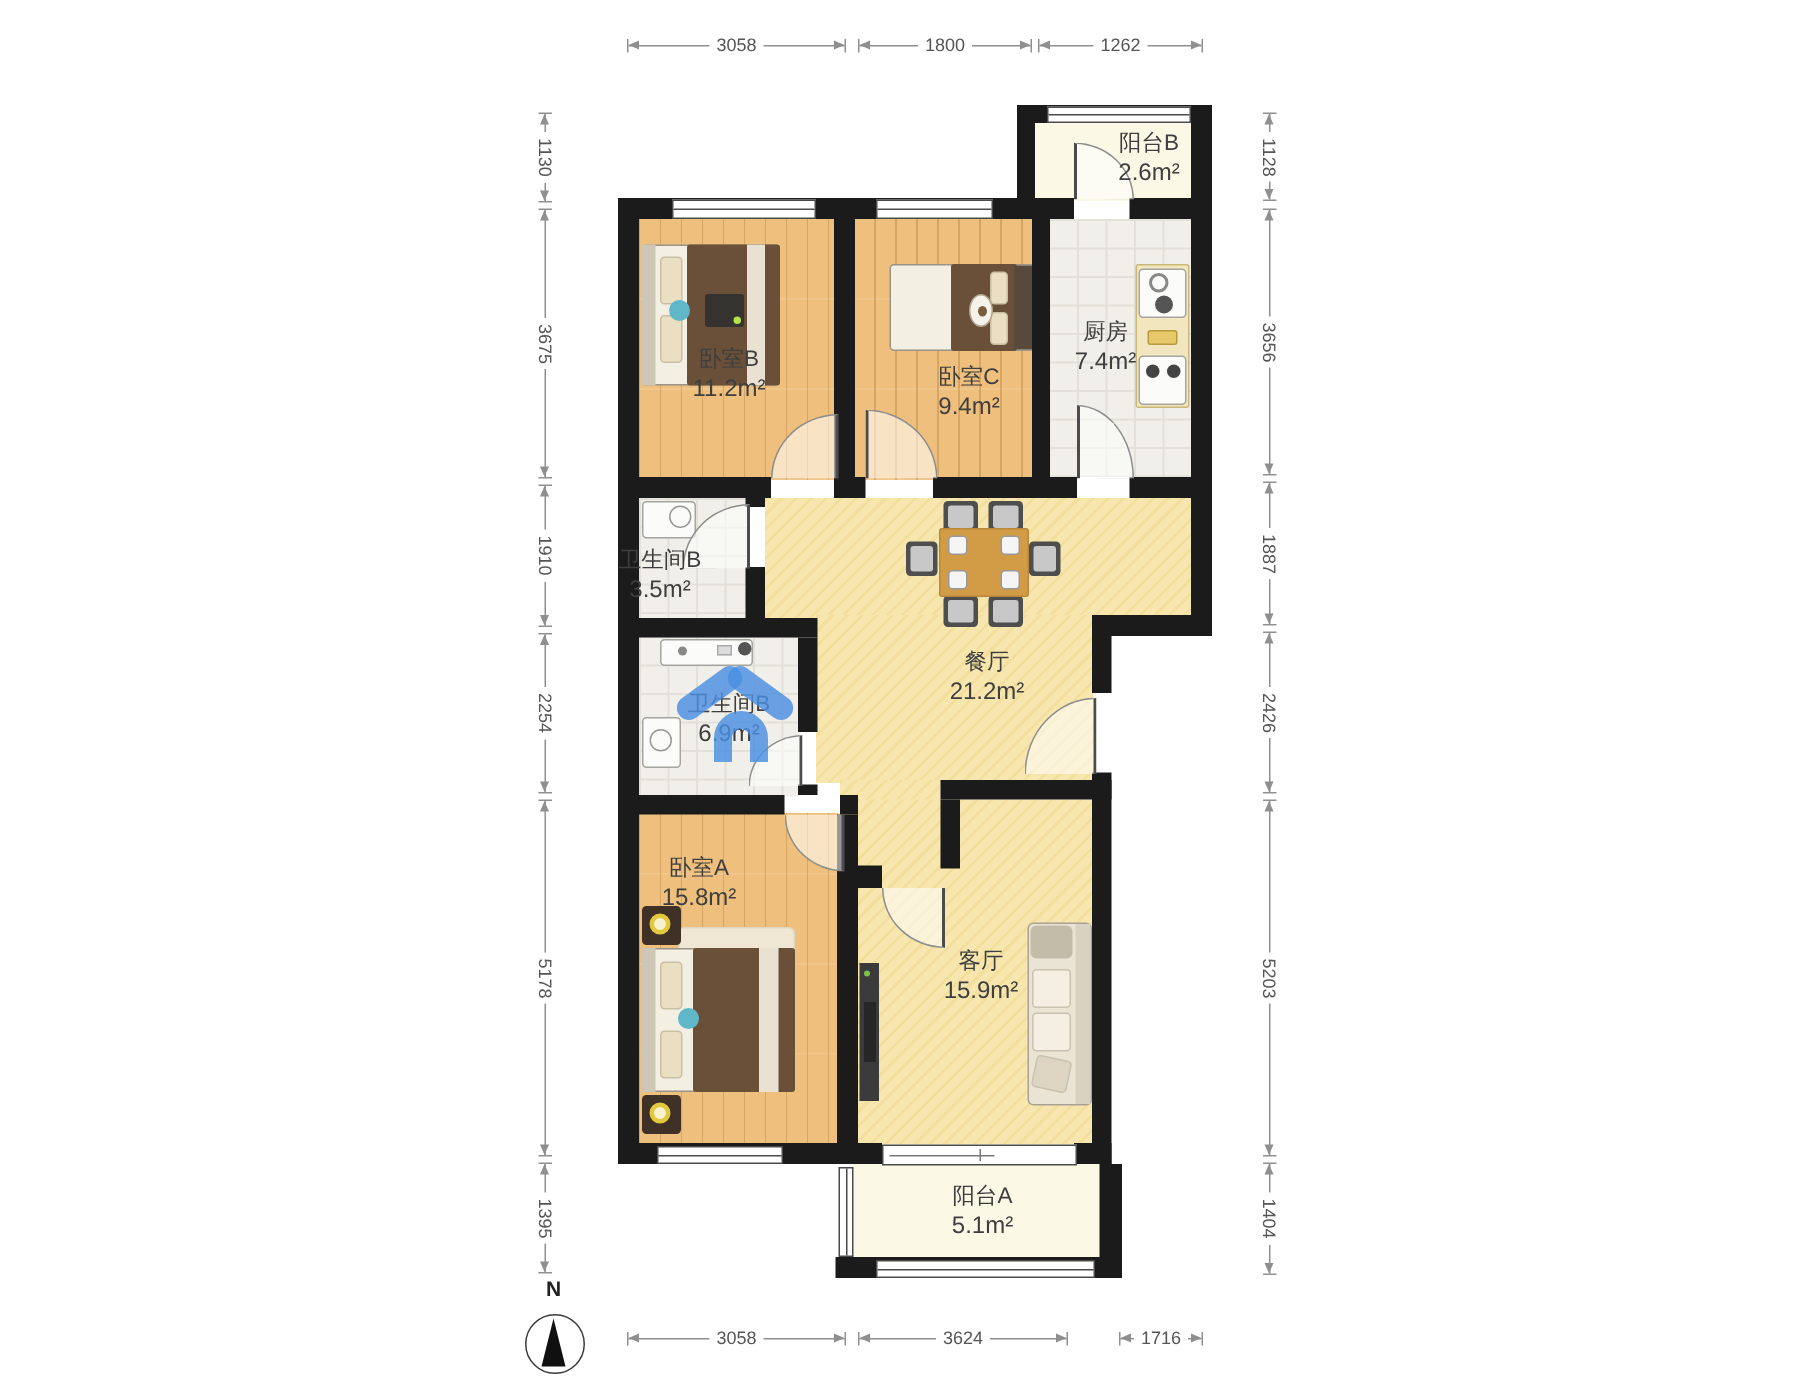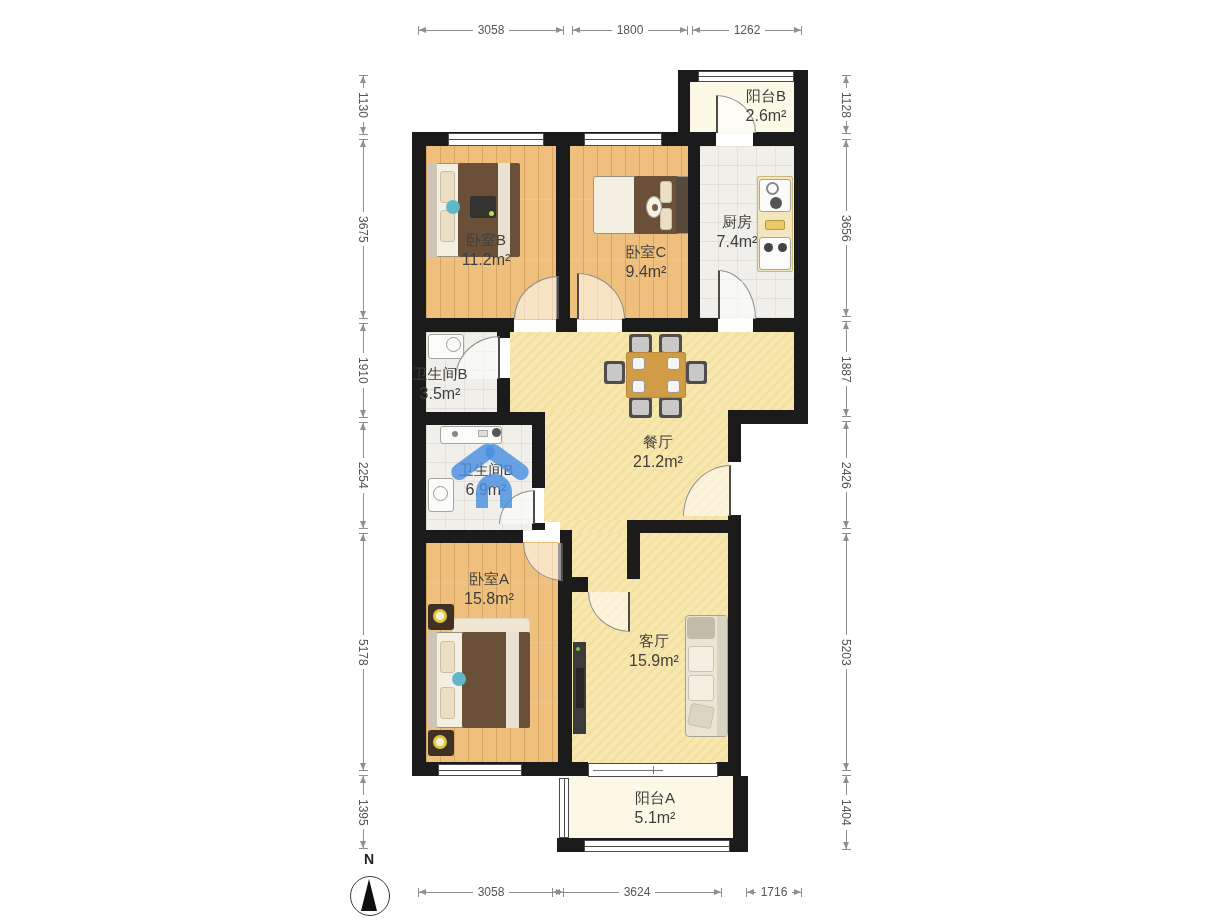--- a/index.html
+++ b/index.html
@@ -247,21 +247,21 @@
   <div class="ra">3.5m²</div>
 </div>
 <div class="rl" style="left:486px;top:480px">
   <div class="rn">卫生间B</div>
   <div class="ra">6.9m²</div>
 </div>
 <div class="rl" style="left:658px;top:452px">
   <div class="rn">餐厅</div>
   <div class="ra">21.2m²</div>
 </div>
-<div class="rl" style="left:489px;top:589px">
+<div class="rl" style="left:466px;top:589px">
   <div class="rn">卧室A</div>
   <div class="ra">15.8m²</div>
 </div>
 <div class="rl" style="left:654px;top:651px">
   <div class="rn">客厅</div>
   <div class="ra">15.9m²</div>
 </div>
 <div class="rl" style="left:655px;top:808px">
   <div class="rn">阳台A</div>
   <div class="ra">5.1m²</div>
@@ -281,21 +281,21 @@
     <span class="dl first"></span>
     <span class="dv">1262</span>
     <span class="dl last"></span>
   </div>
 
 <div class="dim-h" style="left:418px;top:884px;width:146px">
     <span class="dl first"></span>
     <span class="dv">3058</span>
     <span class="dl last"></span>
   </div>
-<div class="dim-h" style="left:552px;top:884px;width:170px">
+<div class="dim-h" style="left:572px;top:884px;width:140px">
     <span class="dl first"></span>
     <span class="dv">3624</span>
     <span class="dl last"></span>
   </div>
 <div class="dim-h" style="left:746px;top:884px;width:56px">
     <span class="dl first"></span>
     <span class="dv">1716</span>
     <span class="dl last"></span>
   </div>
 

